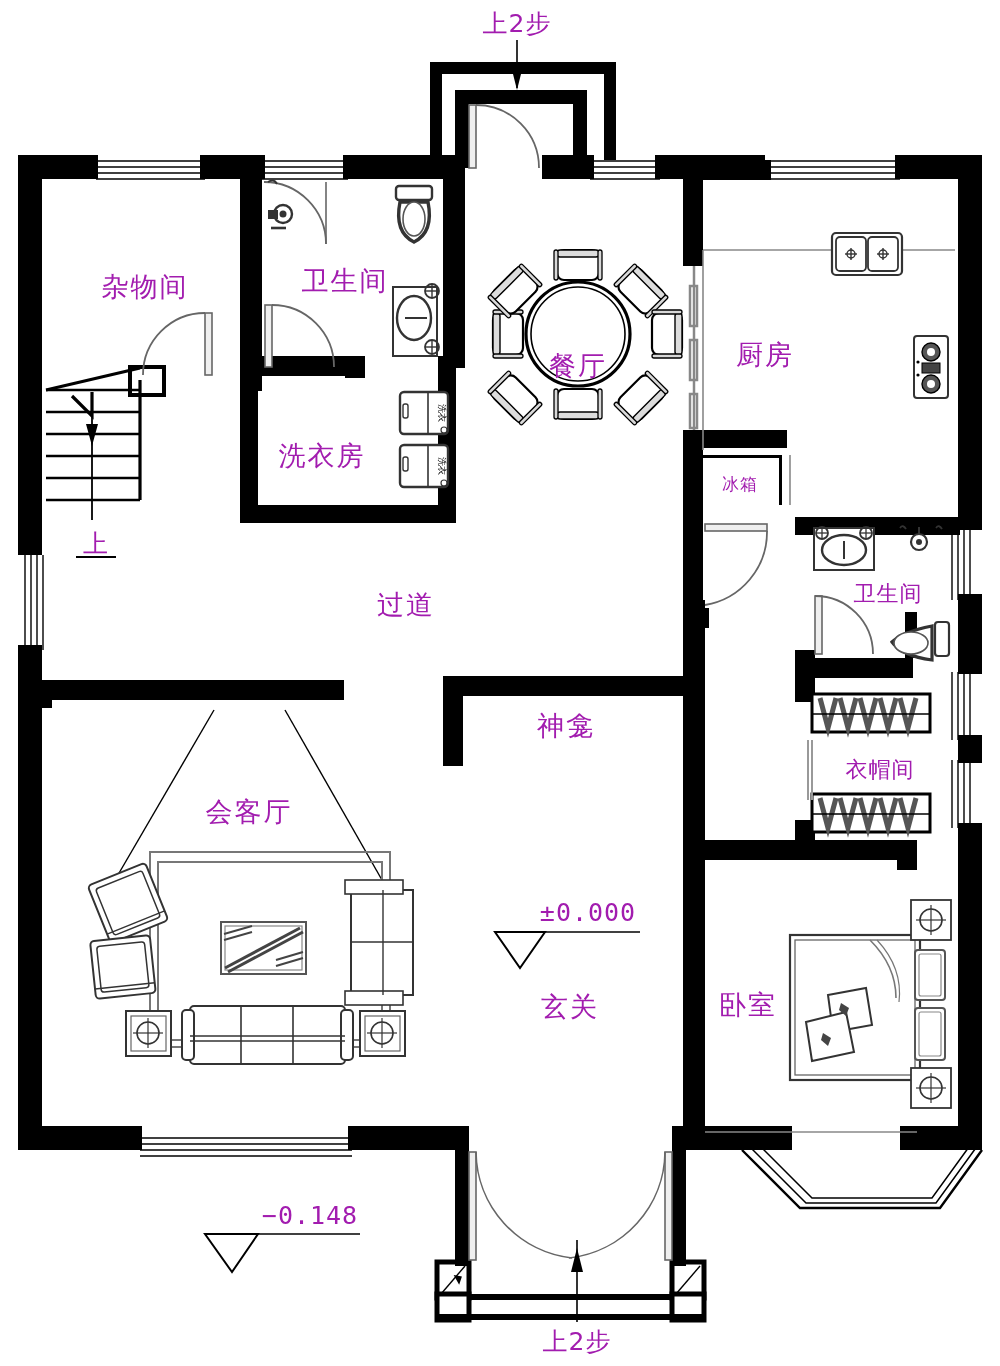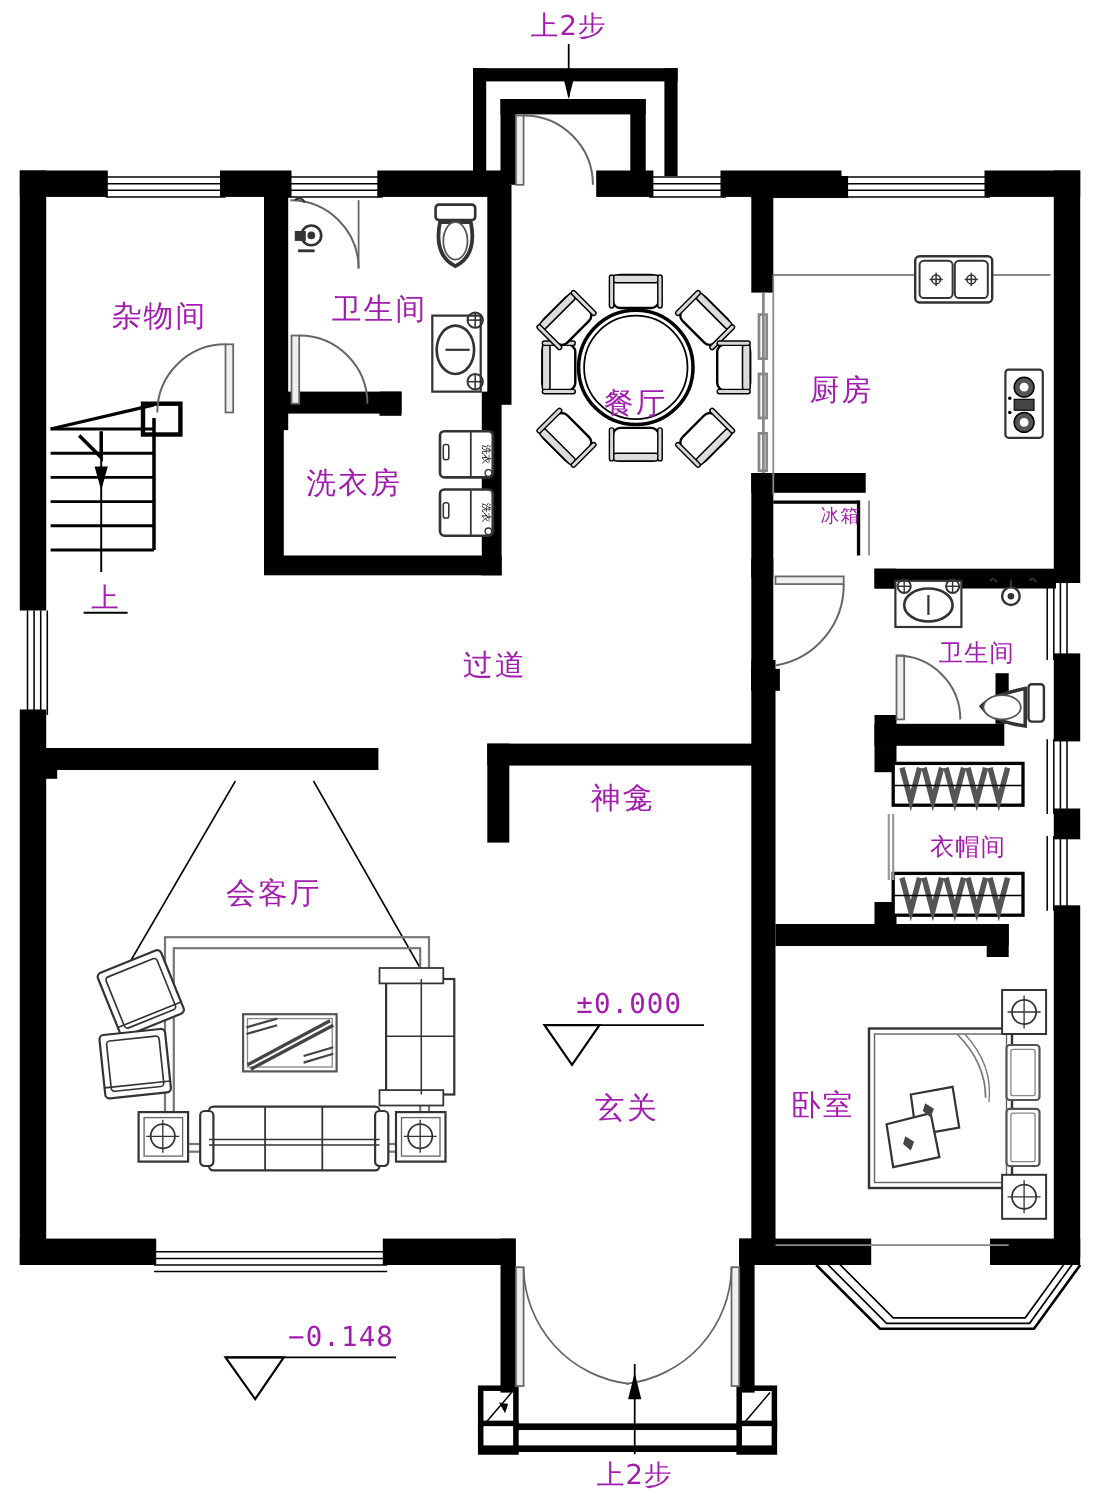--- a/index.html
+++ b/index.html
@@ -528,30 +528,30 @@
     <line x1="441" y1="1290" x2="465" y2="1262" stroke-width="0"></line>
     <line x1="676" y1="1294" x2="700" y2="1266"></line>
   </g>
 
 </svg>
 </div>
 
 <div id="labels">
   <div class="lbl rm" style="left:145px;top:272px;margin-top:15px;">杂物间</div>
   <div class="lbl rm" style="left:345px;top:281px;">卫生间</div>
-  <div class="lbl rm" style="left:322px;top:439px;">洗衣房</div>
+  <div class="lbl rm" style="left:322px;top:456px;">洗衣房</div>
   <div class="lbl rm" style="left:578px;top:334px;margin-top:32px;">餐厅</div>
   <div class="lbl rm" style="left:765px;top:355px;">厨房</div>
-  <div class="lbl rm" style="left:406px;top:605px;margin-left:44px;">过道</div>
+  <div class="lbl rm" style="left:406px;top:605px;">过道</div>
   <div class="lbl rm" style="left:566px;top:726px;">神龛</div>
   <div class="lbl rm" style="left:249px;top:812px;">会客厅</div>
   <div class="lbl rm" style="left:570px;top:1007px;">玄关</div>
   <div class="lbl rm" style="left:748px;top:1005px;">卧室</div>
   <div class="lbl rm-sm" style="left:888px;top:594px;">卫生间</div>
   <div class="lbl rm-sm" style="left:880px;top:770px;">衣帽间</div>
-  <div class="lbl rm-xs" style="left:740px;top:469px;margin-left:24px;">冰箱</div>
+  <div class="lbl rm-xs" style="left:740px;top:484px;">冰箱</div>
 
   <div class="lbl note" style="left:517px;top:23px;">上2步</div>
   <div class="lbl note" style="left:577px;top:1341px;">上2步</div>
   <div class="lbl note" style="left:96px;top:543px;">上</div>
-  <div class="lbl elev" style="left:572px;top:912px;">±0.000</div>
+  <div class="lbl elev" style="left:588px;top:912px;">±0.000</div>
   <div class="lbl elev" style="left:310px;top:1215px;">−0.148</div>
 </div>
 
 </body></html>

